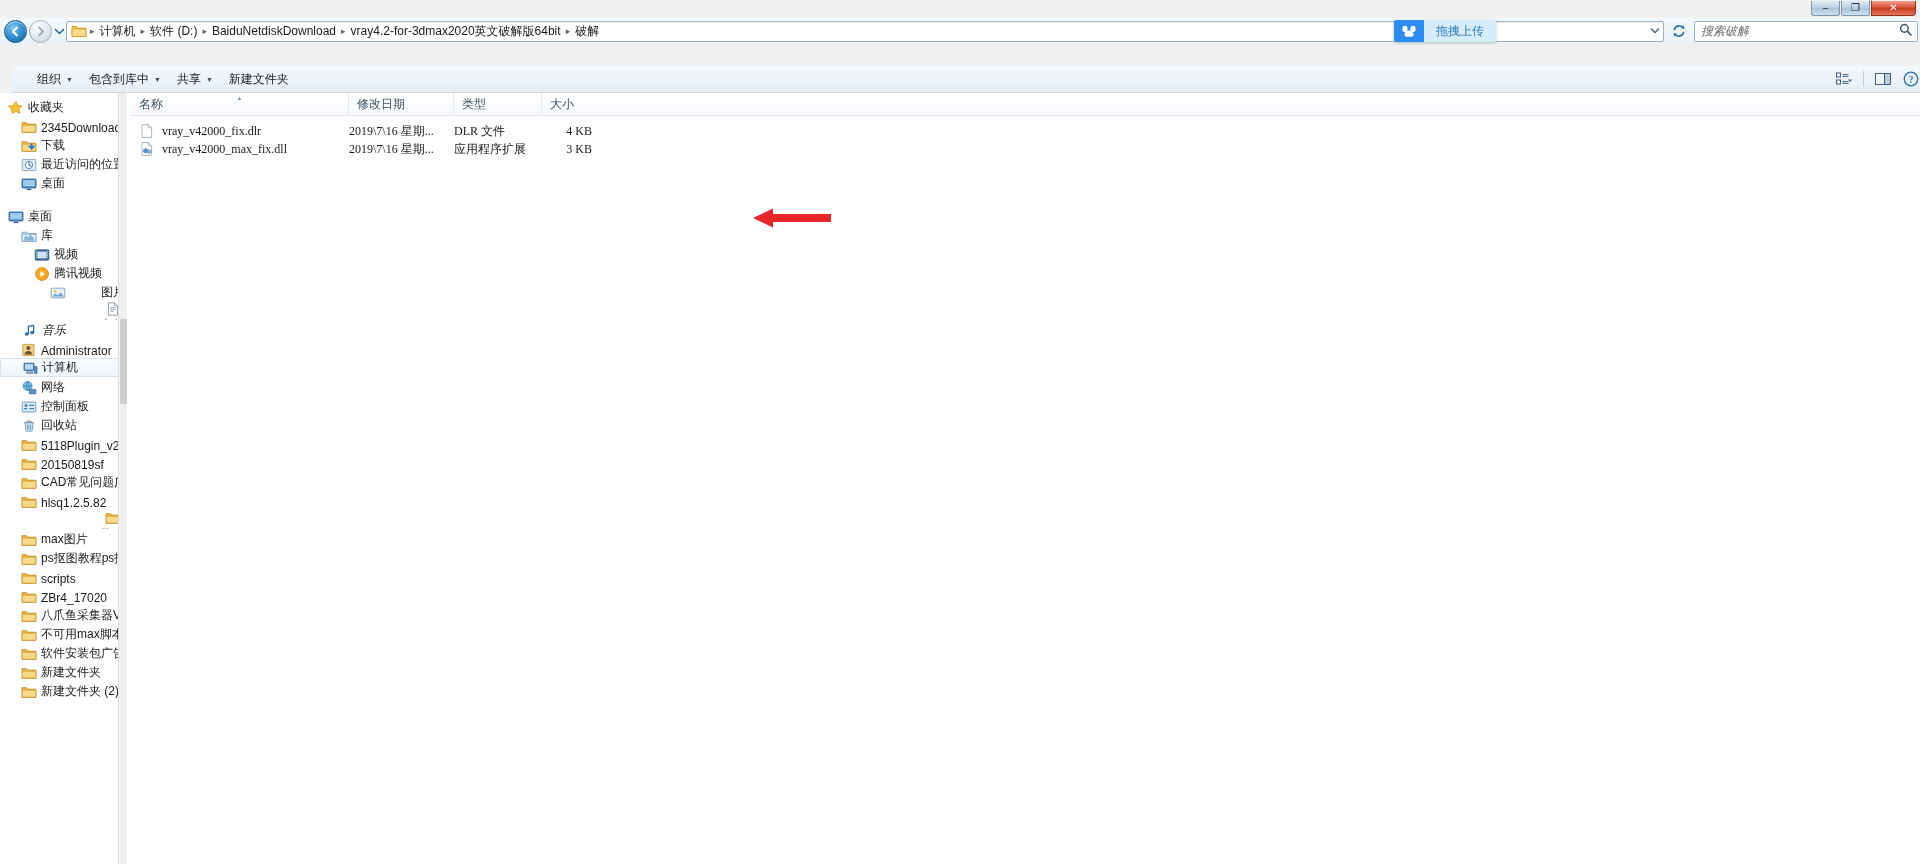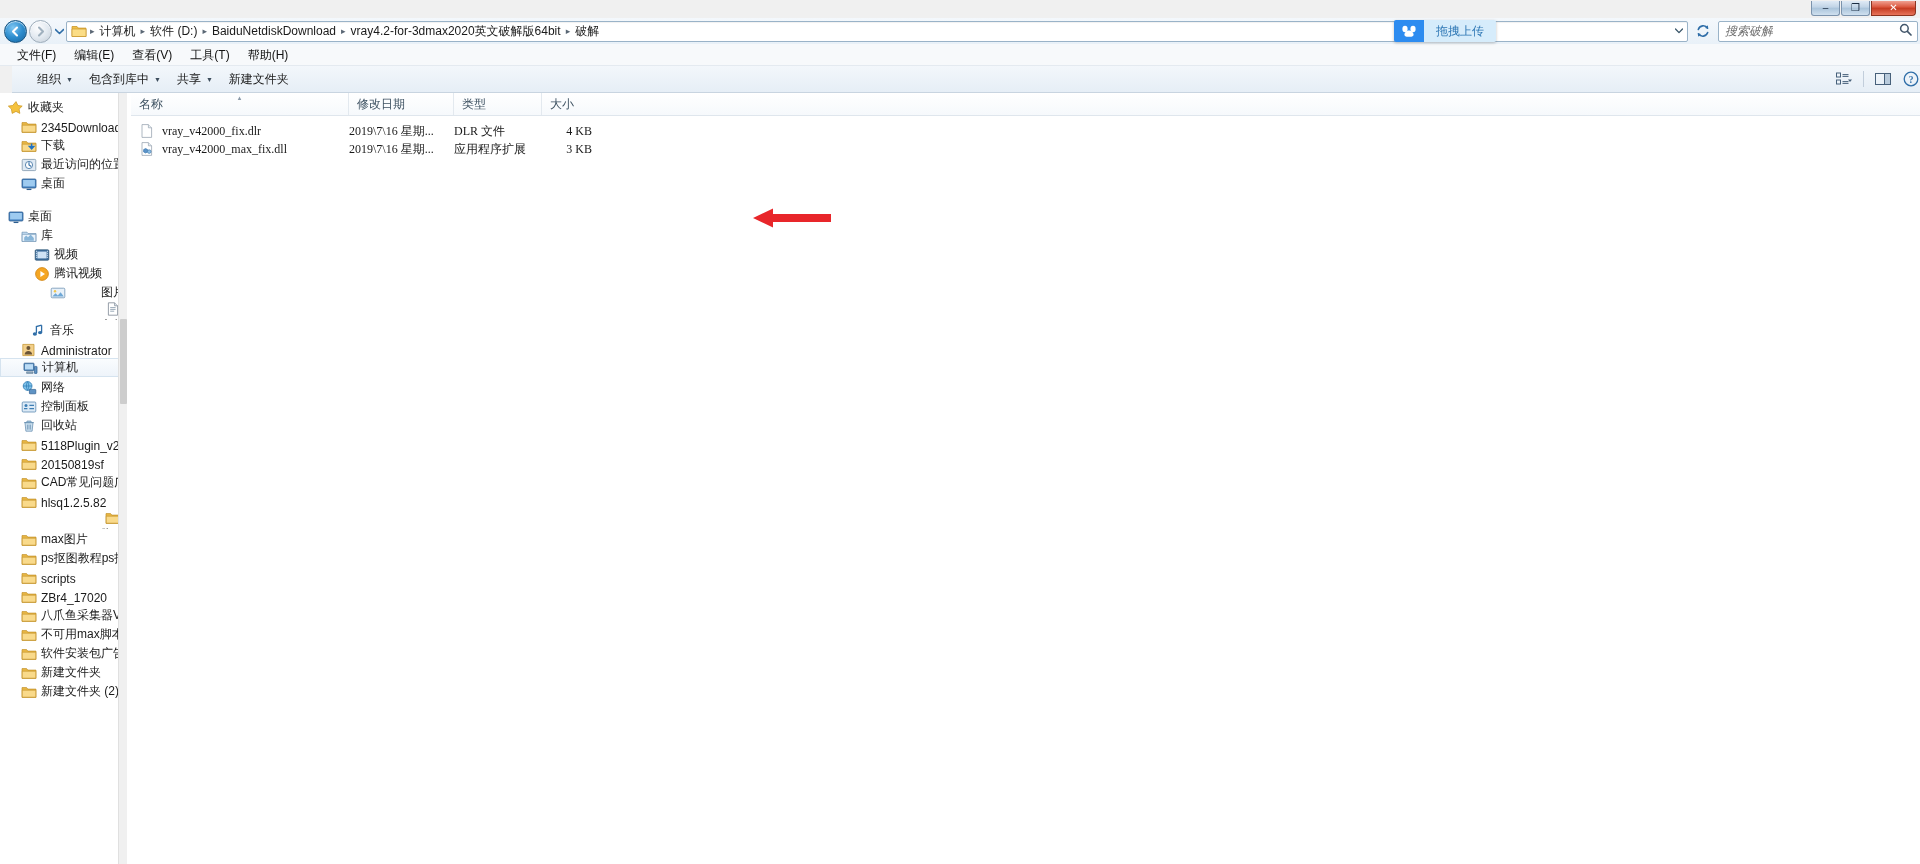--- a/index.html
+++ b/index.html
@@ -105,21 +105,21 @@
     width: 17px; height: 100%; flex: none;
     display: flex; align-items: center; justify-content: center;
     color: #35576f; font-size: 8px;
   }
   .refresh {
     width: 24px; height: 21px; flex: none; margin-left: 1px;
     display: flex; align-items: center; justify-content: center;
     border: 1px solid transparent;
   }
   .searchbox {
-    width: 200px; height: 21px; flex: none; margin-left: 3px; margin-right: 2px;
+    width: 224px; height: 21px; flex: none; margin-left: 3px; margin-right: 2px;
     background: #fff; border: 1px solid #9ab3c8; border-radius: 2px;
     display: flex; align-items: center; position: relative;
   }
   .search-ph {
     font-size: 12px; color: #6e6e6e; padding-left: 6px; font-style: italic;
     white-space: nowrap; overflow: hidden;
   }
   .search-ico {
     position: absolute; right: 5px; top: 50%; transform: translateY(-50%);
     color: #43576b;
@@ -359,27 +359,20 @@
     <div class="netdisk-ico">
       <svg width="18" height="14" viewBox="0 0 18 14">
         <ellipse cx="5" cy="5" rx="2.6" ry="3.3" fill="#ffffff"></ellipse>
         <ellipse cx="13" cy="5" rx="2.6" ry="3.3" fill="#ffffff"></ellipse>
         <path d="M9 6.4c2.6 0 4.6 2.3 4.6 4.2 0 1.3-1 2.2-2.4 2.2H6.8c-1.4 0-2.4-.9-2.4-2.2 0-1.9 2-4.2 4.6-4.2z" fill="#ffffff"></path>
       </svg>
     </div>
     <div class="netdisk-label">拖拽上传</div>
   </div>
 
-  <div class="menubar">
-    <span class="menu-item">文件(F)</span>
-    <span class="menu-item">编辑(E)</span>
-    <span class="menu-item">查看(V)</span>
-    <span class="menu-item">工具(T)</span>
-    <span class="menu-item">帮助(H)</span>
-  </div>
 
   <div class="toolbar">
     <div class="tb-item">
       <span>组织</span>
       <span class="tb-caret">▼</span>
     </div>
     <div class="tb-item">
       <span>包含到库中</span>
       <span class="tb-caret">▼</span>
     </div>
@@ -498,21 +491,21 @@
             <span class="nav-label">图片</span>
           </div>
           <div class="nav-row" style="padding-left: 34px; flex-direction: column;">
             <span class="nav-ico"><svg width="16" height="16" viewBox="0 0 16 16">
                 <path d="M3.4 1.8h6.2l3 3v9.4H3.4z" fill="#ffffff" stroke="#7d8894" stroke-width=".8"></path>
                 <path d="M9.6 1.8v3h3" fill="#dde4eb" stroke="#7d8894" stroke-width=".7"></path>
                 <path d="M5.2 6.6h5.4M5.2 8.4h5.4M5.2 10.2h4" stroke="#8fa0b0" stroke-width=".9"></path>
               </svg></span>
             <span class="nav-label">文档</span>
           </div>
-          <div class="nav-row" style="padding-left: 30px;">
+          <div class="nav-row" style="padding-left: 22px; font-style: italic;">
             <span class="nav-ico"><svg width="16" height="16" viewBox="0 0 16 16">
                 <path d="M11.6 2.2v7.1" stroke="#2f6ea8" stroke-width="1.3" fill="none"></path>
                 <path d="M11.6 2.2l-5.2 1.3v6.6" stroke="#2f6ea8" stroke-width="1.3" fill="none"></path>
                 <ellipse cx="4.9" cy="11" rx="2.1" ry="1.7" fill="#2f6ea8"></ellipse>
                 <ellipse cx="10.1" cy="9.6" rx="2.1" ry="1.7" fill="#2f6ea8"></ellipse>
               </svg></span>
             <span class="nav-label">音乐</span>
           </div>
           <div class="nav-row" style="padding-left: 21px;">
             <span class="nav-ico"><svg width="16" height="16" viewBox="0 0 16 16">

